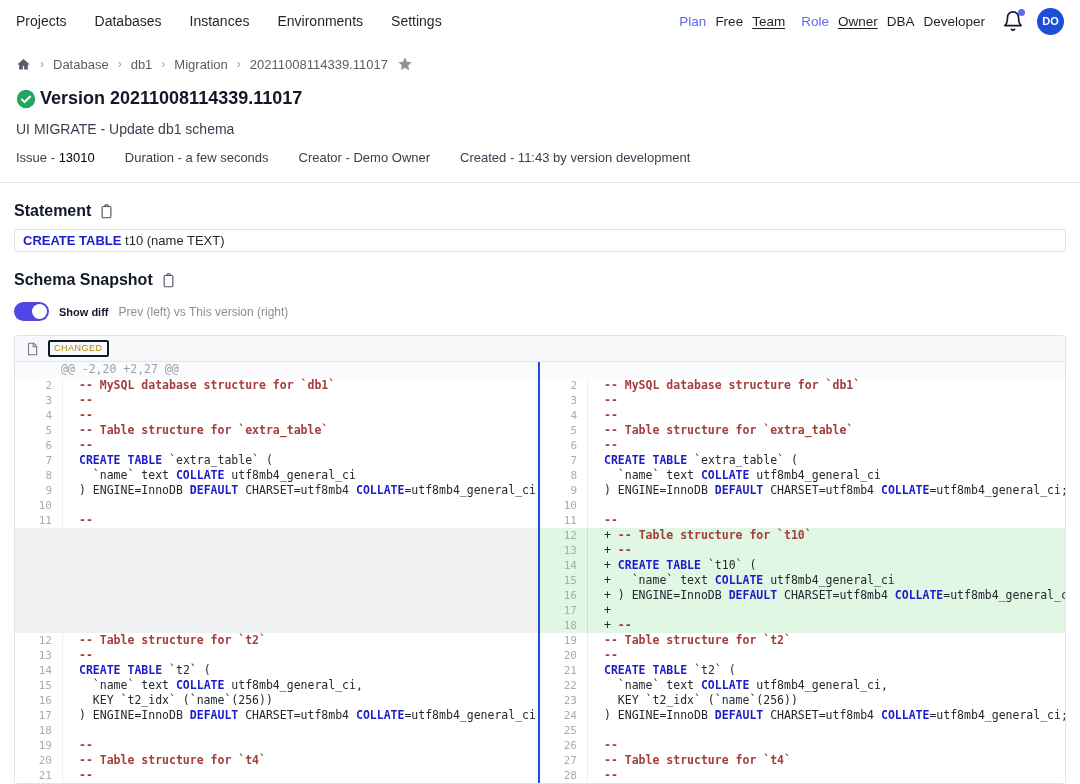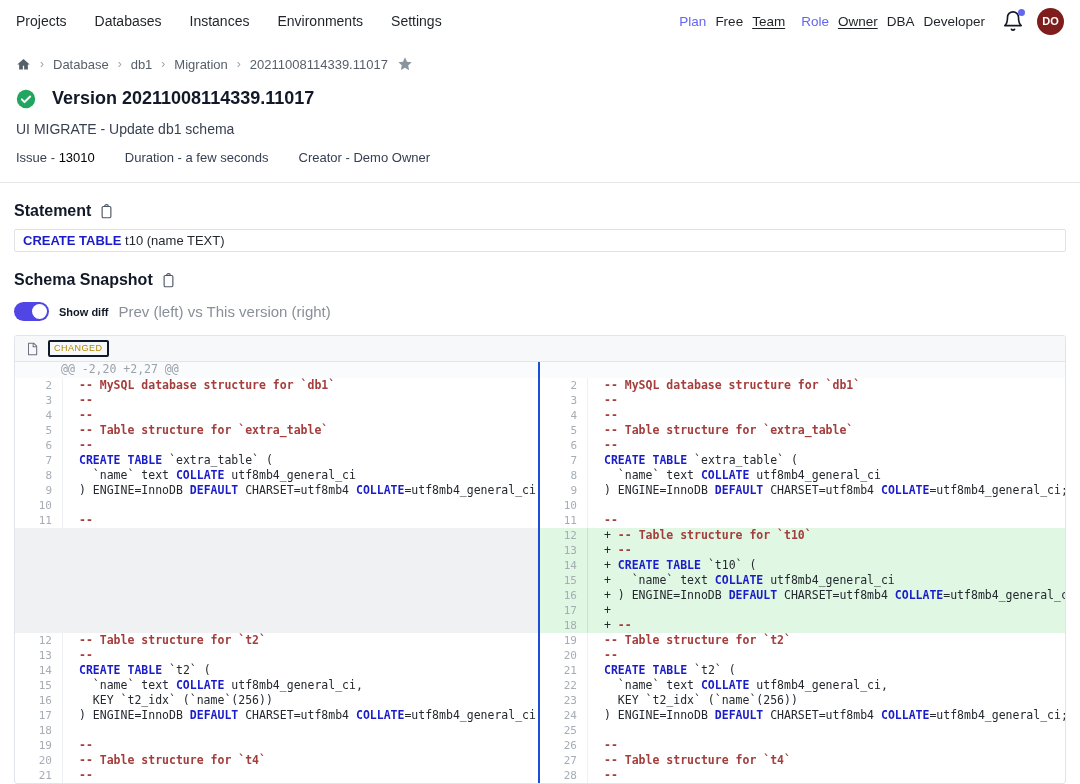--- a/index.html
+++ b/index.html
@@ -8,51 +8,51 @@
 
   
   .topnav { height:42px; display:flex; align-items:center; justify-content:space-between; padding:0 16px; }
   .nav-left { display:flex; gap:28px; font-size:14px; color:#1f2328; }
   .nav-left span { cursor:pointer; }
   .nav-right { display:flex; align-items:center; gap:9px; font-size:13.5px; color:#1f2328; }
   .nav-right .lnk-accent { color:#6366f1; }
   .nav-right .u { text-decoration:underline; text-underline-offset:2px; }
   .bell-wrap { position:relative; margin-left:8px; width:22px; height:22px; }
   .bell-dot { position:absolute; top:-1px; right:-1px; width:7px; height:7px; border-radius:50%; background:#6366f1; }
-  .avatar { width:27px; height:27px; border-radius:50%; background:#7f1d1d; color:#fff; font-size:11px;
+  .avatar { width:27px; height:27px; border-radius:50%; background:#1d4ed8; color:#fff; font-size:11px;
     font-weight:700; display:flex; align-items:center; justify-content:center; margin-left:4px; }
 
   
   .breadcrumb { display:flex; align-items:center; gap:9px; padding:0 16px; margin-top:14px;
     font-size:13px; color:#57606a; }
   .breadcrumb .sep { color:#9ca3af; font-size:12px; }
   .breadcrumb .crumb { cursor:pointer; }
 
   
-  .title-row { display:flex; align-items:center; gap:16px; padding:0 16px; margin-top:16px; }
+  .title-row { display:flex; align-items:center; gap:4px; padding:0 16px; margin-top:16px; }
   .page-title { font-size:18px; font-weight:700; color:#111827; }
   .subtitle { padding:0 16px; margin-top:12px; font-size:14px; color:#374151; }
   .meta-row { display:flex; gap:30px; padding:0 16px; margin-top:13px; font-size:13px; color:#374151; }
   .meta-row a { color:#000000; text-decoration:none; }
 
   .divider { border:none; border-top:1px solid #e5e7eb; margin-top:17px; }
 
   
   .section { padding:0 14px; }
   .sec-head { display:flex; align-items:center; gap:8px; margin-top:19px; font-size:16px; font-weight:600; color:#111827; }
   .icon-btn { display:inline-flex; cursor:pointer; color:#4b5563; }
   .sql-box { margin-top:9px; border:1px solid #dfe2e6; border-radius:2px; padding:3px 8px;
     font-size:13px; color:#24292f; }
   .sql-box .kw { color:#1a1cc9; font-weight:600; }
 
   .toggle-row { display:flex; align-items:center; gap:10px; margin-top:13px; }
   .toggle { width:35px; height:19px; border-radius:10px; background:#4f46e5; position:relative; cursor:pointer; flex:none; }
   .toggle .knob { position:absolute; top:2px; right:2px; width:15px; height:15px; border-radius:50%; background:#fff; }
   .toggle-label { font-size:11px; font-weight:700; color:#111827; }
-  .toggle-hint { font-size:15px; color:#8a8f98; }
+  .toggle-hint { font-size:12px; color:#8a8f98; }
 
   
   .diff-panel { margin:14px 14px 0; border:1px solid #e1e4e8; border-radius:3px; overflow:hidden; }
   .diff-header { height:26px; background:#f7f8f9; border-bottom:1px solid #e1e4e8;
     display:flex; align-items:center; gap:9px; padding:0 10px; }
   .badge { font-size:9px; letter-spacing:.5px; color:#b08800; border:2px solid #0f172a;
     border-radius:2px; padding:1px 4px; line-height:11px; background:transparent; }
 
   .diff-body { display:flex; font-family:"DejaVu Sans Mono", monospace; font-size:11.5px; line-height:15px; color:#24292f; }
   .pane { width:50%; }
@@ -129,20 +129,21 @@
   <span class="page-title">Version 20211008114339.11017</span>
 </div>
 <div class="subtitle">UI MIGRATE - Update db1 schema</div>
 
 <div class="meta-row">
   <span>
     <span>Issue - </span><a href="#">13010</a>
   </span>
   <span>Duration - a few seconds</span>
   <span>Creator - Demo Owner</span>
+  <span>Created - 11:43 by version development</span>
 </div>
 
 <hr class="divider">
 
 <div class="section">
   <div class="sec-head">
     <span>Statement</span>
     <span class="icon-btn">
       <svg width="15" height="15" viewBox="0 0 24 24" fill="none" stroke="currentColor" stroke-width="1.8" stroke-linecap="round" stroke-linejoin="round">
           <rect x="5" y="4" width="14" height="18" rx="2"></rect>

